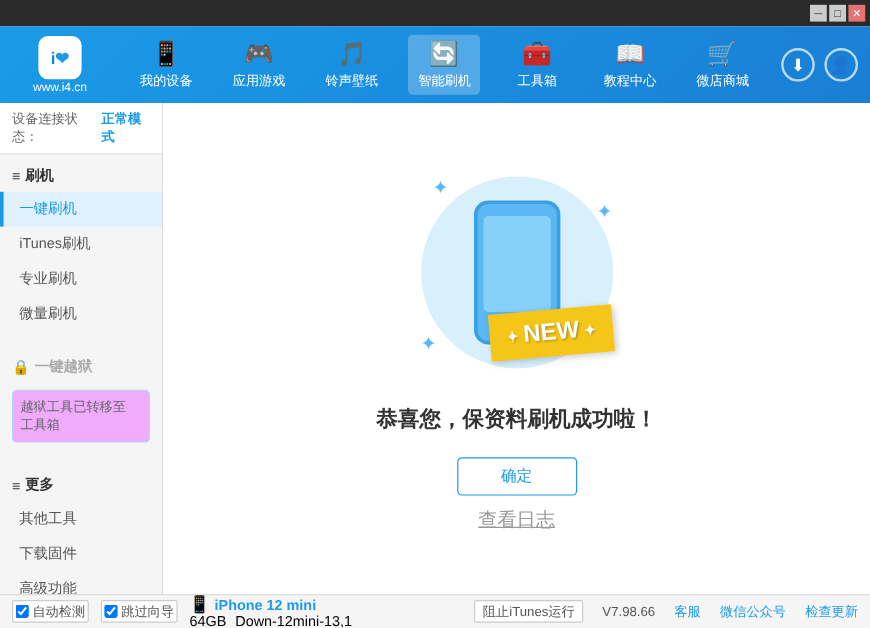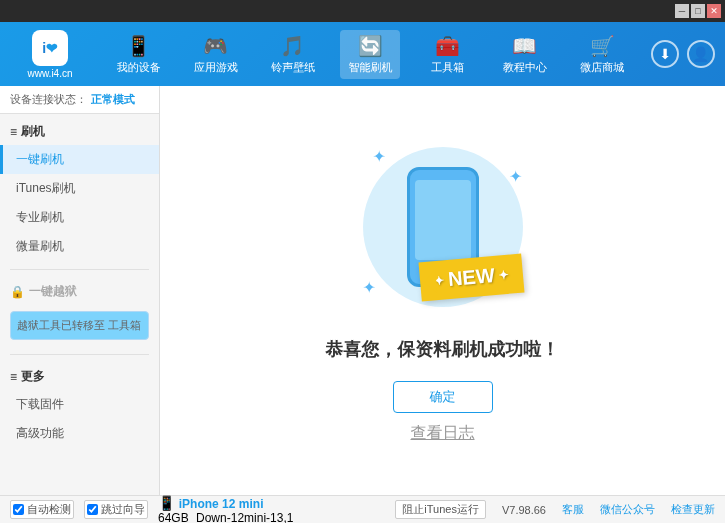--- a/index.html
+++ b/index.html
@@ -23,28 +23,28 @@
     .nav-item.active { background: rgba(255,255,255,0.25); }
     .nav-icon { font-size: 20px; margin-bottom: 2px; }
     .nav-label { font-size: 11px; }
     .header-right { display: flex; gap: 8px; align-items: center; margin-left: 10px; }
     .header-btn { width: 28px; height: 28px; border-radius: 50%; border: 2px solid rgba(255,255,255,0.7); background: transparent; color: white; display: flex; align-items: center; justify-content: center; cursor: pointer; font-size: 14px; }
 
     
     .main { display: flex; height: calc(523px - 22px - 64px - 28px); }
 
     
-    .sidebar { width: 160px; background: #f5f5f5; border-right: 1px solid #ddd; display: flex; flex-direction: column; overflow-y: auto; }
+    .sidebar { width: 136px; background: #f5f5f5; border-right: 1px solid #ddd; display: flex; flex-direction: column; overflow-y: auto; }
     .status-bar-top { padding: 6px 10px; font-size: 11px; color: #666; display: flex; align-items: center; gap: 4px; border-bottom: 1px solid #e0e0e0; background: #fff; }
     .sidebar-section { padding: 4px 0; }
     .sidebar-section-header { padding: 5px 10px; font-size: 12px; color: #333; display: flex; align-items: center; gap: 4px; font-weight: bold; }
     .sidebar-item { padding: 6px 16px; font-size: 12px; color: #555; cursor: pointer; }
     .sidebar-item.active { color: #1a9be8; background: #e0f0fd; border-left: 3px solid #1a9be8; padding-left: 13px; }
     .sidebar-divider { height: 1px; background: #e0e0e0; margin: 4px 10px; }
-    .sidebar-notice { margin: 6px 10px; background: #7dd3fc; border: 1px solid #b0d8f5; border-radius: 4px; padding: 6px; font-size: 11px; color: #666; }
+    .sidebar-notice { margin: 6px 10px; background: #f0abfc; border: 1px solid #b0d8f5; border-radius: 4px; padding: 6px; font-size: 11px; color: #666; }
 
     
     .content { flex: 1; background: #fff; display: flex; flex-direction: column; align-items: center; justify-content: center; position: relative; }
     .content-illustration { display: flex; flex-direction: column; align-items: center; margin-bottom: 20px; }
     
     .phone-wrap { position: relative; width: 180px; height: 180px; display: flex; align-items: center; justify-content: center; }
     .phone-bg-circle { position: absolute; width: 160px; height: 160px; background: #d8f0fc; border-radius: 50%; }
     .phone-shape { position: relative; z-index: 2; width: 72px; height: 120px; background: #5bb8f5; border-radius: 12px; border: 3px solid #3aa0e0; display: flex; flex-direction: column; align-items: center; }
     .phone-screen { margin-top: 10px; width: 56px; height: 80px; background: #87d0f8; border-radius: 4px; }
     .phone-btn { width: 14px; height: 4px; background: #3aa0e0; border-radius: 2px; margin-top: 4px; }
@@ -168,20 +168,23 @@
 工具箱</span>
       </div>
     </div>
 
     <div class="sidebar-divider"></div>
 
     <div class="sidebar-section">
       <div class="sidebar-section-header">
         <span>≡</span>
         <span>更多</span>
+      </div>
+      <div class="sidebar-item">
+        <span>其他工具</span>
       </div>
       <div class="sidebar-item">
         <span>下载固件</span>
       </div>
       <div class="sidebar-item">
         <span>高级功能</span>
       </div>
     </div>
   </div>
 

